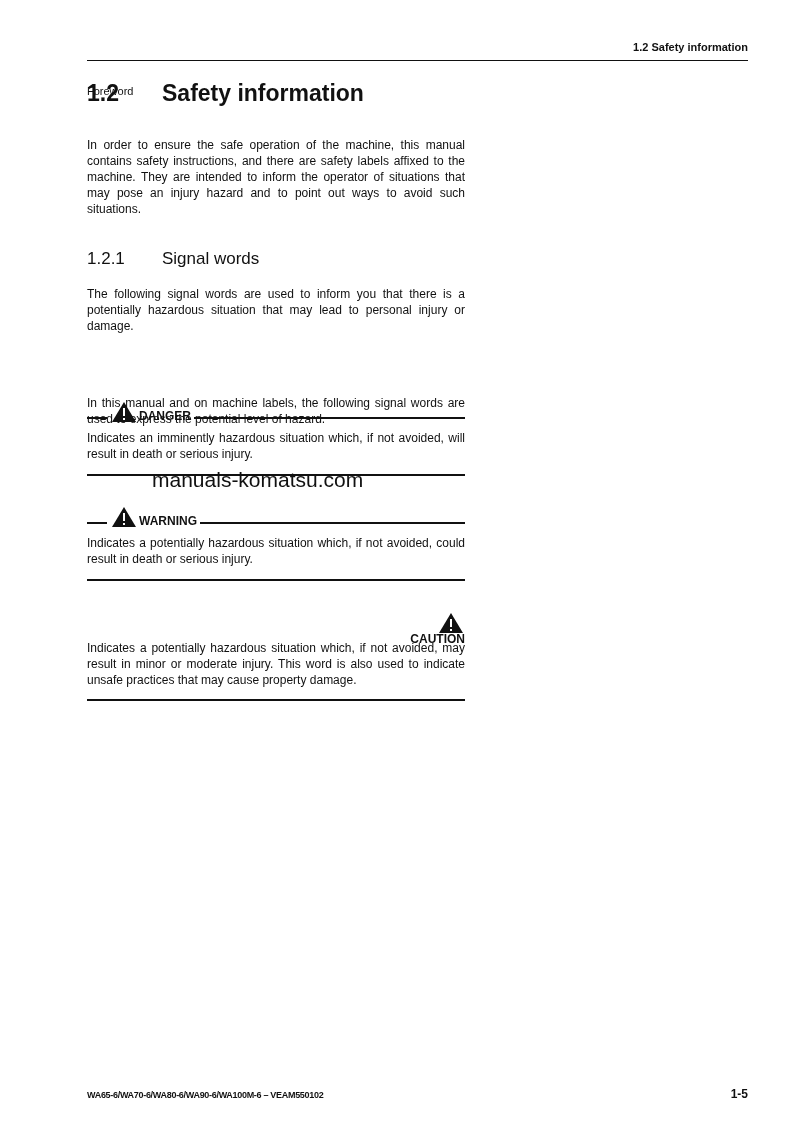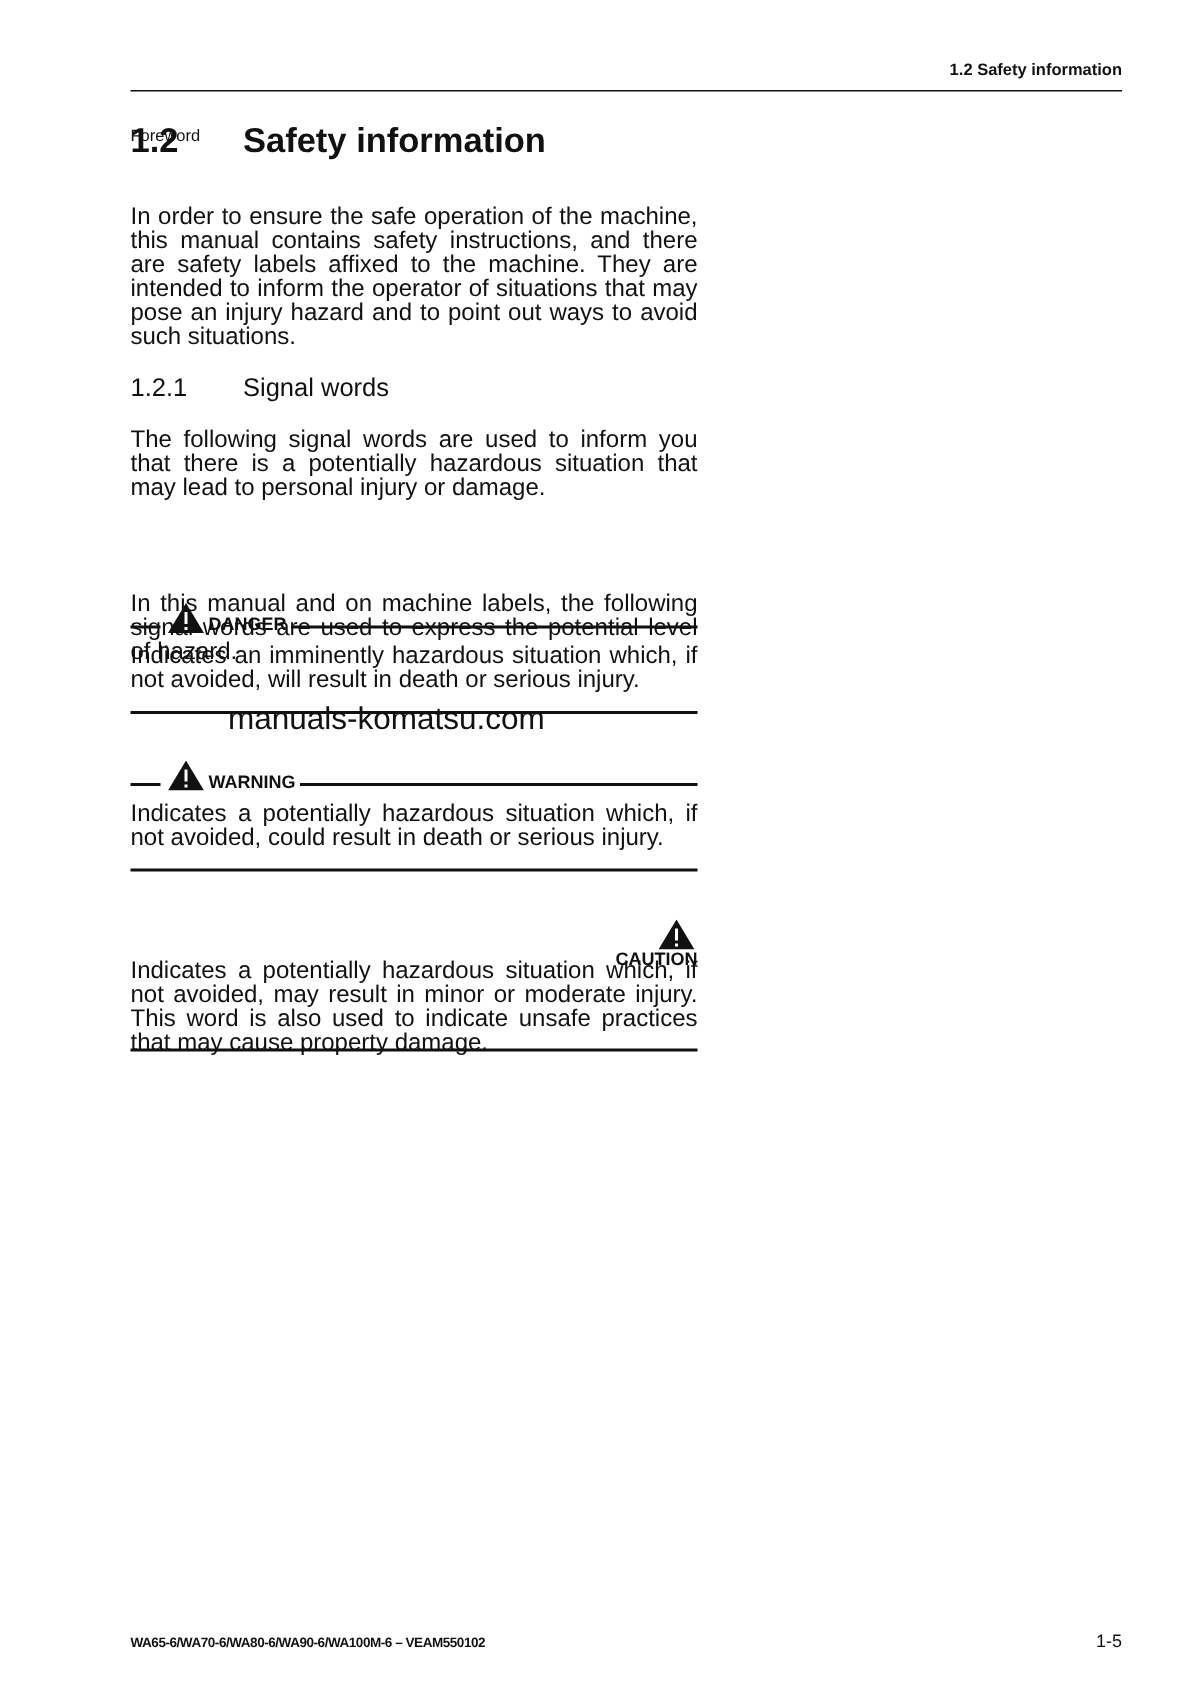--- a/index.html
+++ b/index.html
@@ -41,21 +41,21 @@
       font-size: 23px;
       font-weight: bold;
       white-space: nowrap;
     }
     .h1 .num { display: inline-block; width: 75px; }
 
     
     .col {
       left: 87px;
       width: 378px;
-      font-size: 16px;
+      font-size: 12px;
       line-height: 16px;
       text-align: justify;
     }
 
     .h2 {
       left: 87px; top: 249px;
       font-size: 17px;
       font-weight: normal;
       white-space: nowrap;
     }
@@ -102,21 +102,21 @@
     
     .foot-left {
       left: 87px; top: 1090px;
       font-size: 9px;
       font-weight: bold;
       letter-spacing: -0.3px;
     }
     .foot-right {
       right: 45px; top: 1087px;
       font-size: 12px;
-      font-weight: normal;
+      font-weight: bold;
     }
   </style>
 </head>
 <body>
 
 <div class="abs run-head-left">Foreword</div>
 <div class="abs run-head-right">1.2  Safety information</div>
 <div class="abs run-head-rule"></div>
 
 <div class="abs h1">

